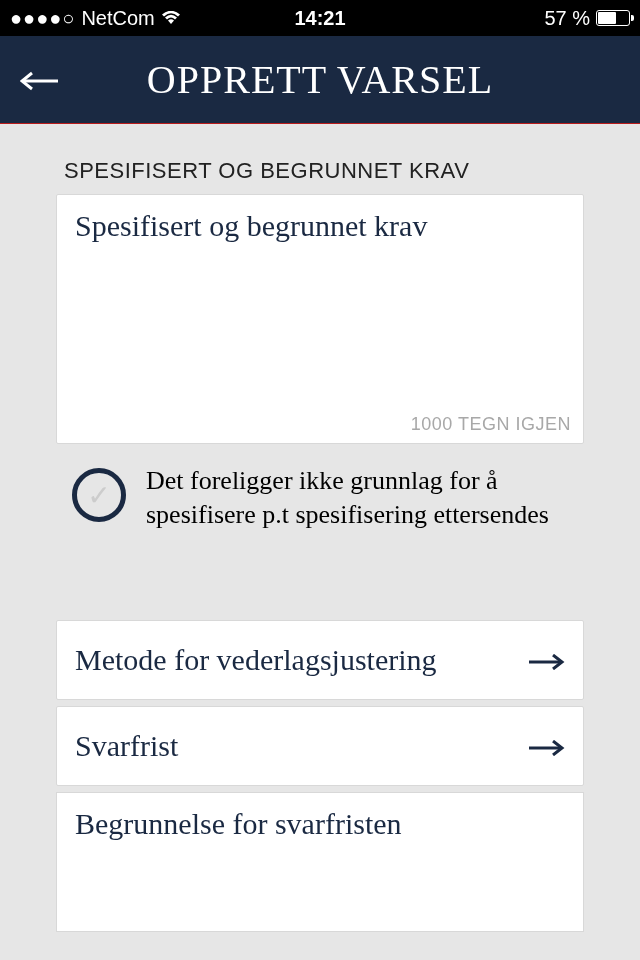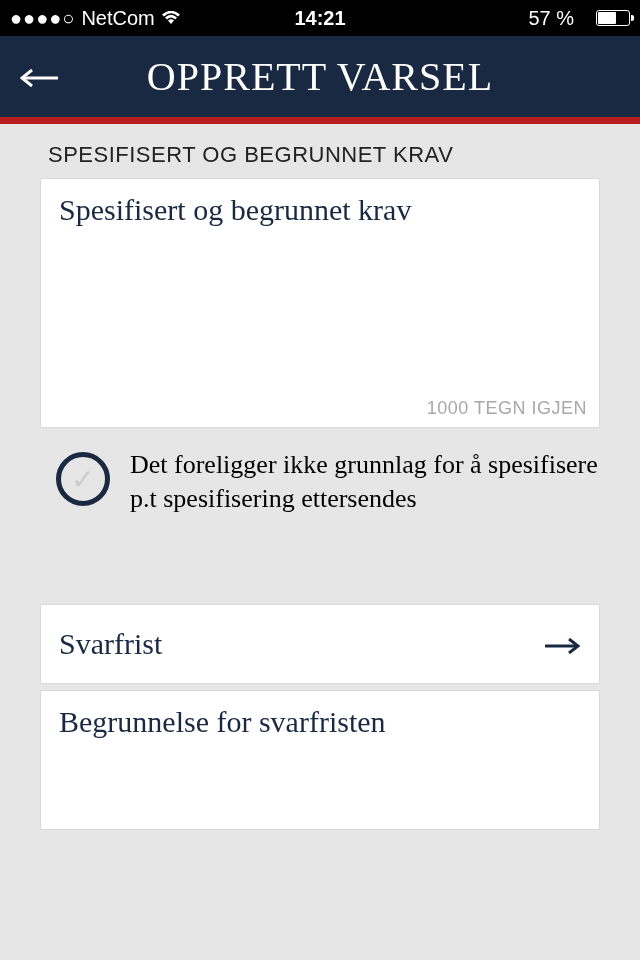--- a/index.html
+++ b/index.html
@@ -33,21 +33,21 @@
     .status-center {
       flex: 1;
       text-align: center;
       font-weight: 600;
     }
     .status-right {
       flex: 1;
       display: flex;
       justify-content: flex-end;
       align-items: center;
-      gap: 22px;
+      gap: 6px;
     }
     .dots {
       letter-spacing: 1px;
     }
     .battery {
       display: inline-block;
       width: 34px;
       height: 16px;
       border: 1.5px solid #fff;
       border-radius: 3px;
@@ -71,40 +71,40 @@
       width: 57%;
       background: #fff;
       border-radius: 1px;
     }
     .nav-bar {
       background: #1a2942;
       height: 88px;
       display: flex;
       align-items: center;
       position: relative;
-      border-bottom: 7px solid #b91c1c;
+      border-bottom: 1px solid #b91c1c;
     }
     .back-arrow {
       position: absolute;
       left: 20px;
       color: #fff;
       font-size: 32px;
       line-height: 1;
     }
     .nav-title {
       width: 100%;
       text-align: center;
       color: #fff;
       font-size: 40px;
       font-weight: normal;
       letter-spacing: 1px;
       font-family: Georgia, serif;
     }
     .content {
-      padding: 0;
+      padding: 16px;
     }
     .section-label {
       font-family: 'Arial Narrow', Arial, sans-serif;
       font-stretch: condensed;
       font-size: 22px;
       color: #222;
       padding: 18px 16px 10px 48px;
       letter-spacing: 0.5px;
     }
     .card {
@@ -239,20 +239,29 @@
 
   <div class="checkbox-row">
     <div class="checkbox-circle">
       <span class="checkmark">✓</span>
     </div>
     <div class="checkbox-text">Det foreligger ikke grunnlag for å spesifisere p.t  spesifisering ettersendes</div>
   </div>
 
   <div class="spacer"></div>
 
+  <div class="list-row">
+    <span class="list-row-text">Metode for vederlagsjustering</span>
+    <span class="arrow-right">
+      <svg width="36" height="16" viewBox="0 0 36 16">
+          <line x1="0" y1="8" x2="32" y2="8" stroke="#1a2942" stroke-width="3"></line>
+          <polyline points="24,1 33,8 24,15" fill="none" stroke="#1a2942" stroke-width="3"></polyline>
+        </svg>
+    </span>
+  </div>
 
   <div class="list-row">
     <span class="list-row-text">Svarfrist</span>
     <span class="arrow-right">
       <svg width="36" height="16" viewBox="0 0 36 16">
           <line x1="0" y1="8" x2="32" y2="8" stroke="#1a2942" stroke-width="3"></line>
           <polyline points="24,1 33,8 24,15" fill="none" stroke="#1a2942" stroke-width="3"></polyline>
         </svg>
     </span>
   </div>

